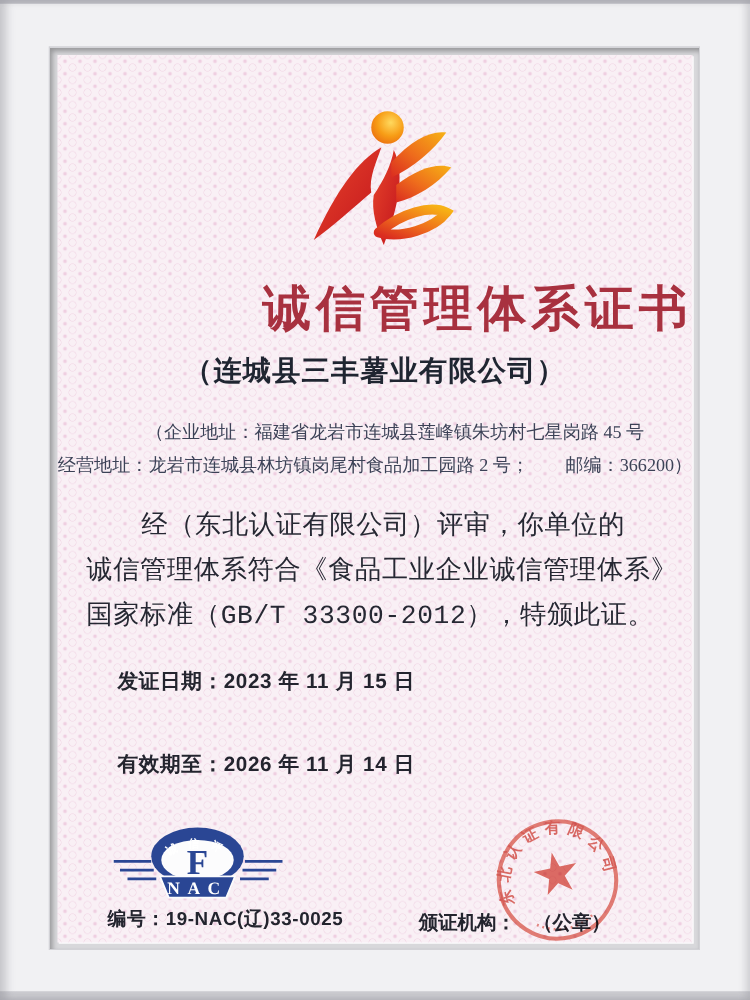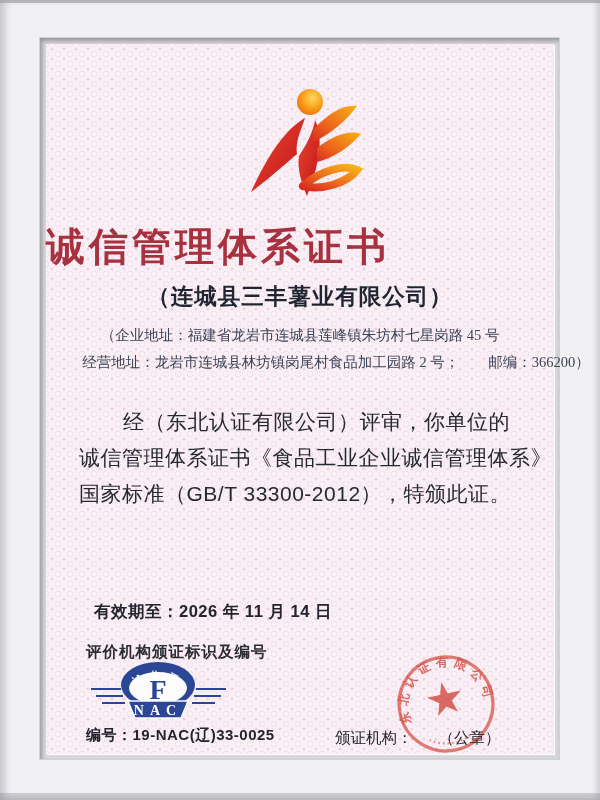--- a/index.html
+++ b/index.html
@@ -29,56 +29,56 @@
     background-image:
       radial-gradient(circle, rgba(225,158,196,.40) 1.1px, rgba(225,158,196,0) 1.8px),
       radial-gradient(circle, rgba(225,158,196,0) 2.4px, rgba(225,158,196,.30) 2.9px, rgba(225,158,196,0) 3.5px);
     background-size:12px 10px,12px 10px;
     background-position:0 0,6px 5px;
     box-shadow:1px 1px 0 rgba(255,255,255,.9);
   }
   .logo-wrap{position:absolute;left:197px;top:42px;width:120px;height:120px;}
   .cert-title{
     position:absolute;left:0;top:176px;width:100%;margin:0;
-    text-align:left;font-family:"Liberation Serif","DejaVu Serif",serif;
+    text-align:right;font-family:"Liberation Serif","DejaVu Serif",serif;
     font-size:39px;font-weight:bold;letter-spacing:4px;color:#a8313f;
   }
   .company{
     position:absolute;left:0;top:237px;width:100%;text-align:center;
     font-size:22.5px;font-weight:700;color:#1f2531;letter-spacing:1px;
   }
   .addr{position:absolute;left:0;width:100%;text-align:center;
     font-family:"Liberation Serif","DejaVu Serif",serif;
     font-size:14.5px;color:#3c4257;}
-  .addr1{top:282px;}
-  .addr2{top:309px;padding-left:36px;}
+  .addr1{top:292px;margin-left:16px;}
+  .addr2{top:319px;}
   .body-par{
-    position:absolute;left:33px;top:360px;width:473px;
+    position:absolute;left:23px;top:360px;width:473px;
     font-size:21px;line-height:36px;color:#262833;font-weight:500;
-    letter-spacing:.5px;text-align:justify;
+    letter-spacing:.5px;text-align:justify;font-family:Liberation Mono, monospace;
   }
   .body-par .indent{text-indent:2.1em;}
   .date-line{
     position:absolute;left:48px;font-size:16.5px;font-weight:600;
     color:#23242e;letter-spacing:.5px;
   }
   .date-issue{top:490px;}
   .date-expiry{top:527px;margin-top:30px;}
   .footer-label{
     position:absolute;left:40px;top:598px;font-size:15.5px;font-weight:700;
     color:#2b2c34;letter-spacing:1px;
   }
   .fnac-wrap{position:absolute;left:42px;top:613px;width:142px;height:66px;}
   .number-line{
     position:absolute;left:40px;top:682px;font-size:15px;font-weight:700;
     color:#23242e;letter-spacing:.5px;
   }
   .issuer-line{
-    position:absolute;left:289px;top:684px;display:flex;gap:26px;
-    font-size:15.5px;font-weight:400;color:#23242e;z-index:3;justify-content:flex-end;
+    position:absolute;left:289px;top:684px;display:flex;gap:14px;
+    font-size:15.5px;font-weight:700;color:#23242e;z-index:3;justify-content:flex-end;
   }
   .seal-wrap{
     position:absolute;left:349px;top:609px;width:102px;height:102px;
     transform:rotate(-12deg);mix-blend-mode:multiply;opacity:.92;z-index:4;
   }
 </style>
 </head>
 <body>
 
 <div class="mat"></div>
@@ -114,29 +114,31 @@
   </div>
 
   <h1 class="cert-title">诚信管理体系证书</h1>
 
   <div class="company">（连城县三丰薯业有限公司）</div>
   <div class="addr addr1">（企业地址：福建省龙岩市连城县莲峰镇朱坊村七星岗路 45 号</div>
   <div class="addr addr2">经营地址：龙岩市连城县林坊镇岗尾村食品加工园路 2 号；　　邮编：366200）</div>
 
   <div class="body-par">
     <div class="indent">经（东北认证有限公司）评审，你单位的</div>
-    <div>诚信管理体系证书《食品工业企业诚信管理体系》</div>
+    <div>诚信管理体系符合《食品工业企业诚信管理体系》</div>
     <div>国家标准（GB/T 33300-2012），特颁此证。</div>
   </div>
 
+  <div class="date-line date-issue">
+    <span>发证日期：</span><span>2023 年 11 月 15 日</span>
+  </div>
   <div class="date-line date-expiry">
     <span>有效期至：</span><span>2026 年 11 月 14 日</span>
   </div>
 
-  <div class="footer-label">评价机构颁证标识及编号</div>
 
   <div class="fnac-wrap">
     <svg width="142" height="66" viewBox="0 0 142 66">
       <g stroke="#2a4694" stroke-width="2.2">
         <path d="M3,32 H33 M8,39 H35 M14,46 H37"></path>
         <path d="M108,32 H138 M106,39 H133 M104,46 H127"></path>
       </g>
       <ellipse cx="70" cy="28" rx="37" ry="23" fill="#2a4694"></ellipse>
       <ellipse cx="70" cy="31" rx="29" ry="16" fill="#fcfcfd"></ellipse>
       <path id="fnacArc" d="M44,31 A30,20 0 0 1 96,31" fill="none"></path>

